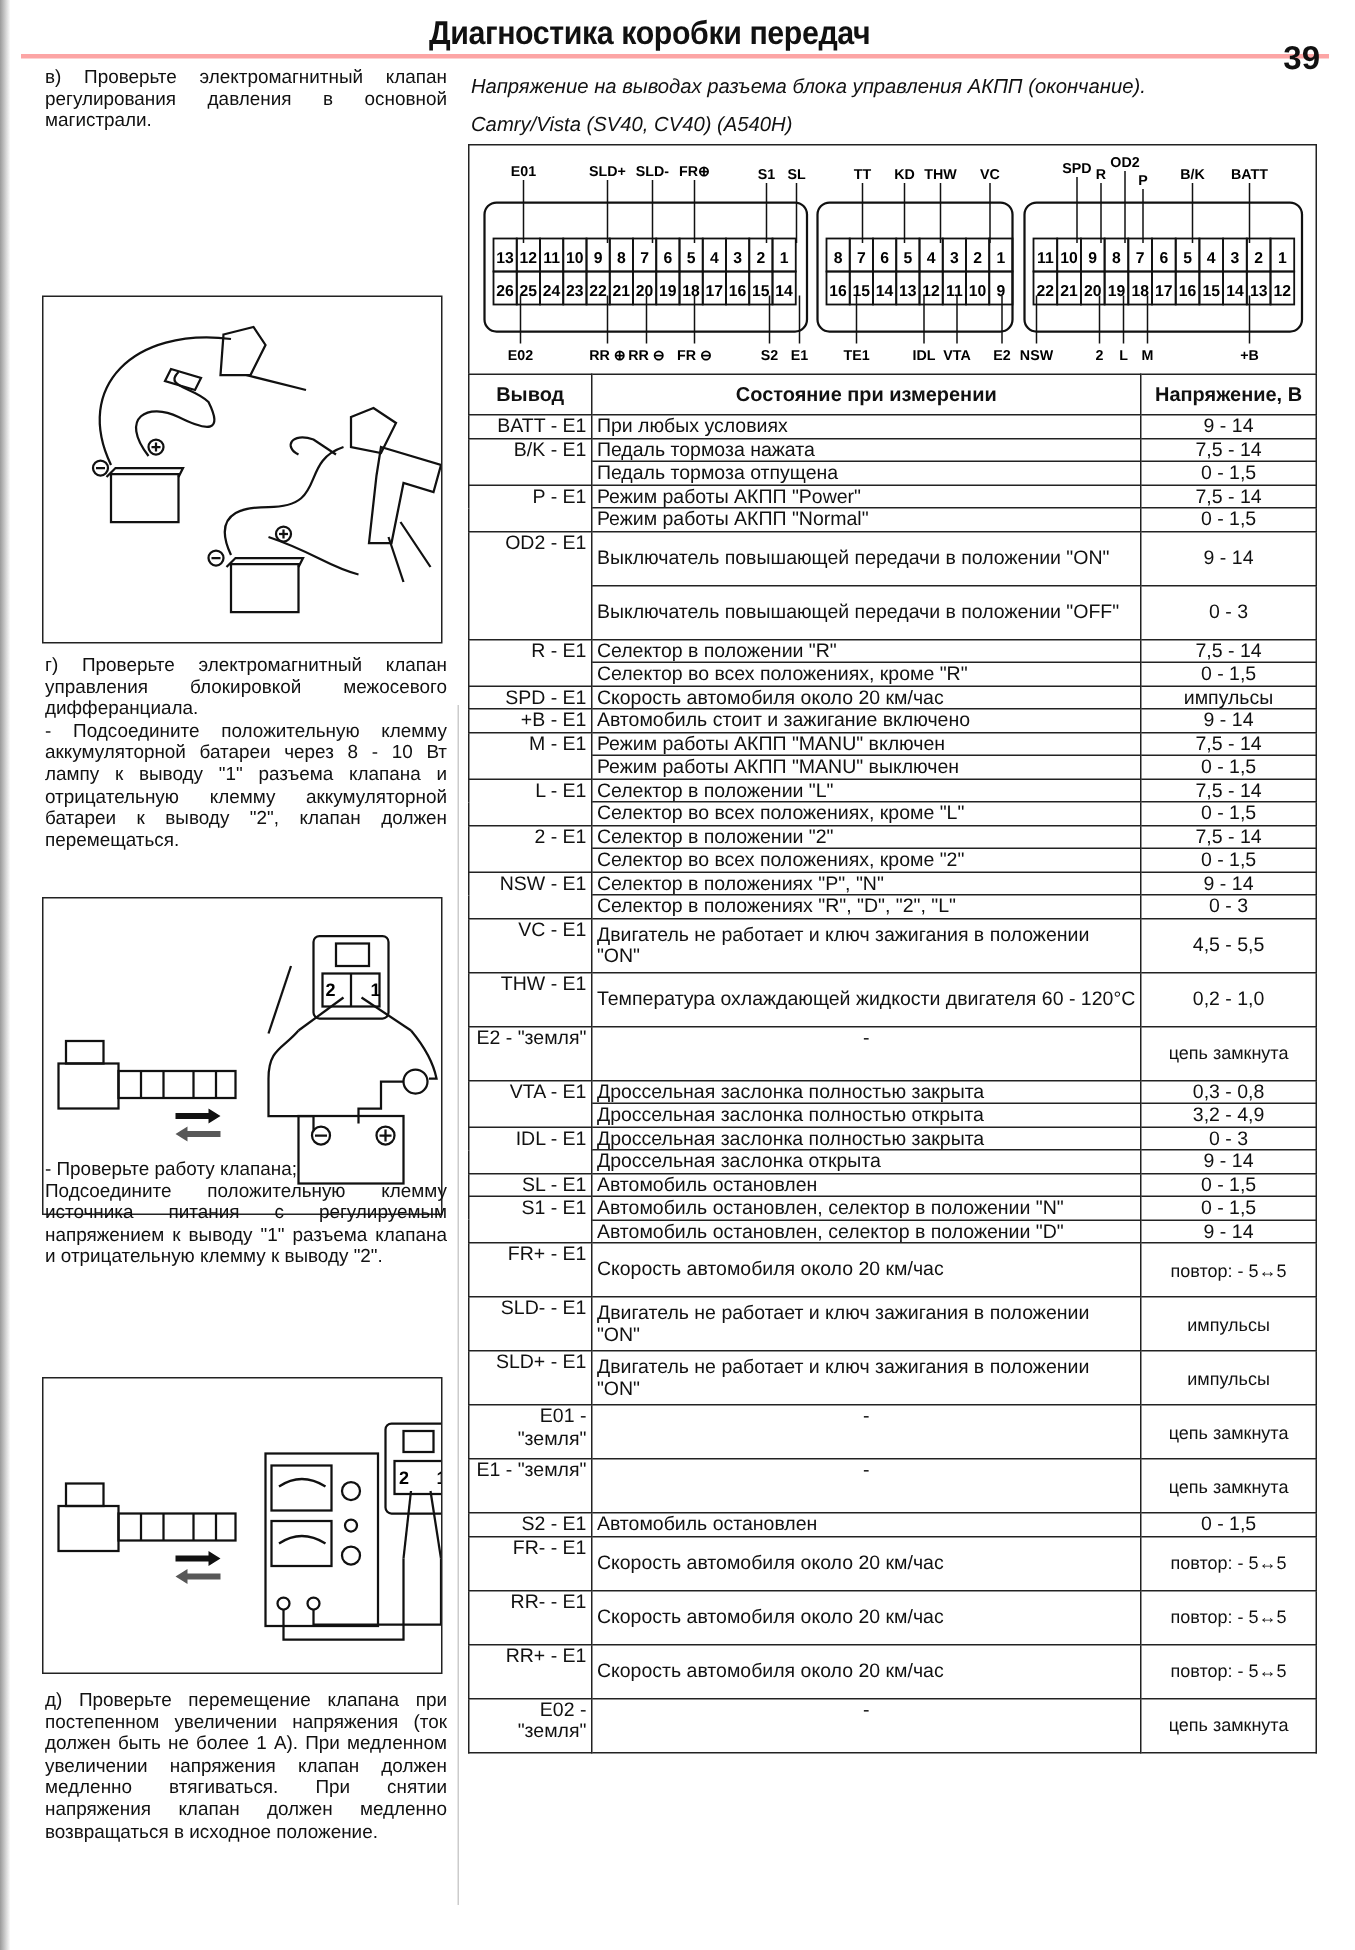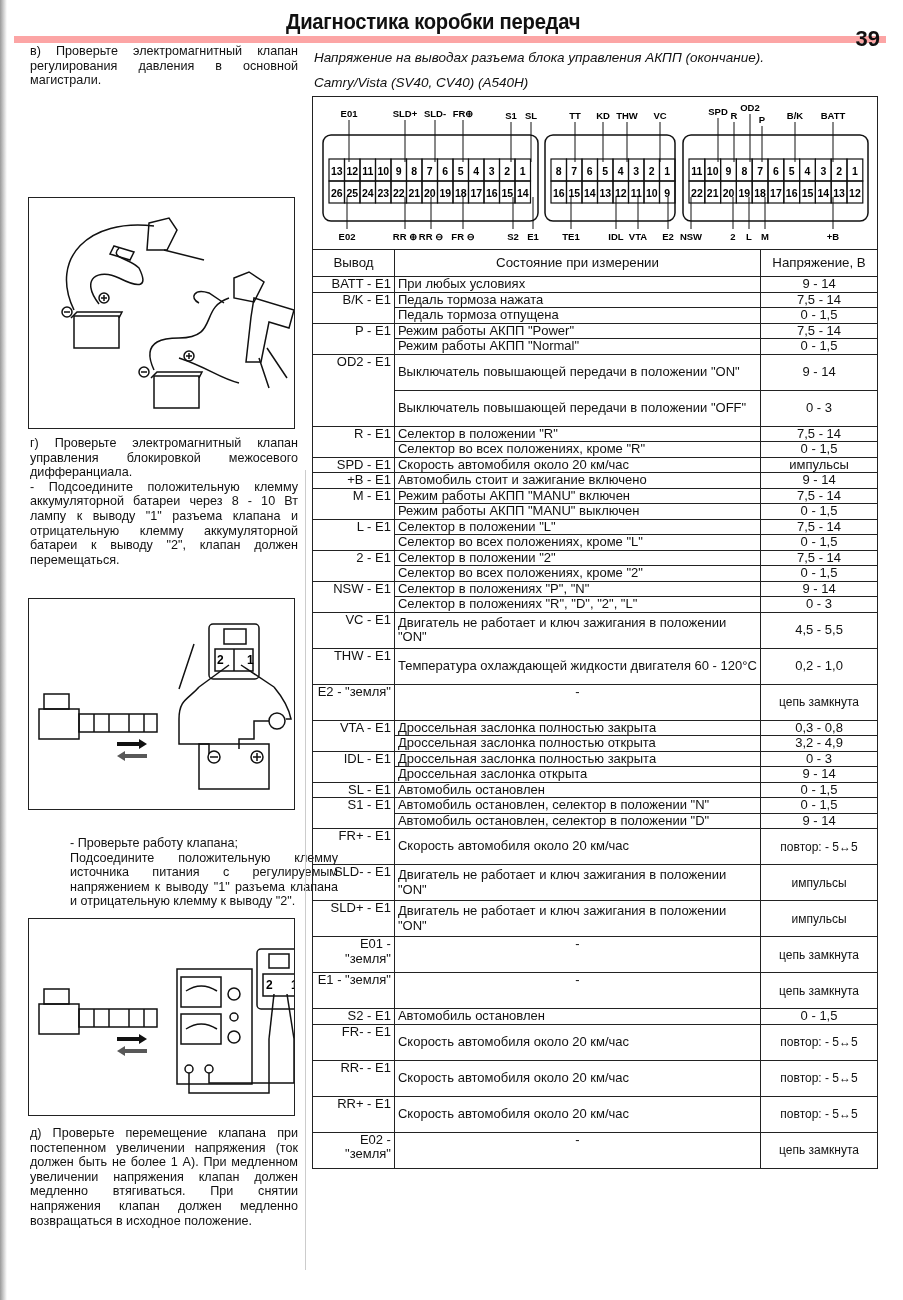--- a/index.html
+++ b/index.html
@@ -1,37 +1,37 @@
 <!DOCTYPE html>
 <html><head>
 <meta charset="utf-8">
 <style>
   html, body { margin: 0; padding: 0; background: #ffffff; }
   body { width: 903px; height: 1300px; position: relative; overflow: hidden; font-family: "Liberation Sans", sans-serif; color: #111; }
   .page-edge { position: absolute; left: 0; top: 0; width: 7px; height: 1300px; background: linear-gradient(to right, #9a9a9a, #d8d8d8 60%, #fff); }
-  .header { position: absolute; left: 14px; top: 6px; width: 872px; height: 30px; border-bottom: 7px solid #fca5a5; }
+  .header { position: absolute; left: 14px; top: 6px; width: 872px; height: 30px; border-bottom: 3px solid #fca5a5; }
   .header-title { position: absolute; left: 272px; top: 3px; font-size: 22px; font-weight: bold; letter-spacing: -0.3px; transform: scaleX(0.92); transform-origin: left; }
   .header-page { position: absolute; right: 6px; top: 20px; font-size: 22px; font-weight: bold; }
 
   .leftcol { position: absolute; left: 30px; width: 268px; font-size: 12.6px; line-height: 14.6px; text-align: justify; }
   .leftcol p { margin: 0; }
   .fig { position: absolute; left: 28px; width: 265px; border: 1.5px solid #222; background: #fff; }
   .fig svg { display: block; width: 100%; height: 100%; }
 
   .col-divider { position: absolute; left: 305px; top: 470px; width: 1px; height: 800px; background: #ccc; }
 
   .rtitle { position: absolute; left: 314px; top: 50px; font-size: 13.5px; font-style: italic; }
   .rsub { position: absolute; left: 314px; top: 75px; font-size: 13.5px; font-style: italic; }
 
   .connector { position: absolute; left: 312px; top: 96px; width: 564px; height: 152px; border: 1.5px solid #222; border-bottom: none; }
   .connector svg { display: block; }
 
   table.vt { position: absolute; left: 312px; top: 249px; width: 566px; border-collapse: collapse; font-size: 13px; }
   table.vt td, table.vt th { border: 1.5px solid #222; padding: 0 3px; line-height: 14.5px; }
-  table.vt th { font-weight: normal; height: 26px; font-size: 13.3px; }
+  table.vt th { font-weight: bold; height: 26px; font-size: 13.3px; }
   table.vt td.pin { text-align: right; vertical-align: top; width: 75px; white-space: nowrap; }
   table.vt td.cond { width: 360px; }
   table.vt td.volt { text-align: center; width: 110px; }
   table.vt td.small { font-size: 12px; line-height: 16px; }
   table.vt td.dash { text-align: center; vertical-align: top; }
   .tall { height: 36px; }
 </style>
 </head>
 <body>
 
@@ -122,21 +122,21 @@
         <line x1="181" y1="158" x2="189" y2="158"></line>
       <circle cx="228" cy="158" r="6"></circle>
         <line x1="224" y1="158" x2="232" y2="158"></line>
         <line x1="228" y1="154" x2="228" y2="162"></line>
     </g>
     <text x="188" y="65" font-size="12" font-weight="bold" font-family="Liberation Sans, sans-serif">2</text>
     <text x="218" y="65" font-size="12" font-weight="bold" font-family="Liberation Sans, sans-serif">1</text>
   </svg>
 </div>
 
-<div class="leftcol" style="top:836px;margin-left:40px;">
+<div class="leftcol" style="top:772px;">
   <p>- Проверьте работу клапана;</p>
   <p>Подсоедините положительную клемму источника питания с регулируемым напряжением к выводу "1" разъема клапана и отрицательную клемму к выводу "2".</p>
 </div>
 
 <div class="fig" style="top:918px; height:196px;">
   <svg viewBox="0 0 265 196">
     <g fill="none" stroke="#111" stroke-width="1.5">
       <rect x="10" y="85" width="40" height="30"></rect>
       <rect x="15" y="70" width="25" height="15"></rect>
       <rect x="50" y="90" width="78" height="18"></rect>

